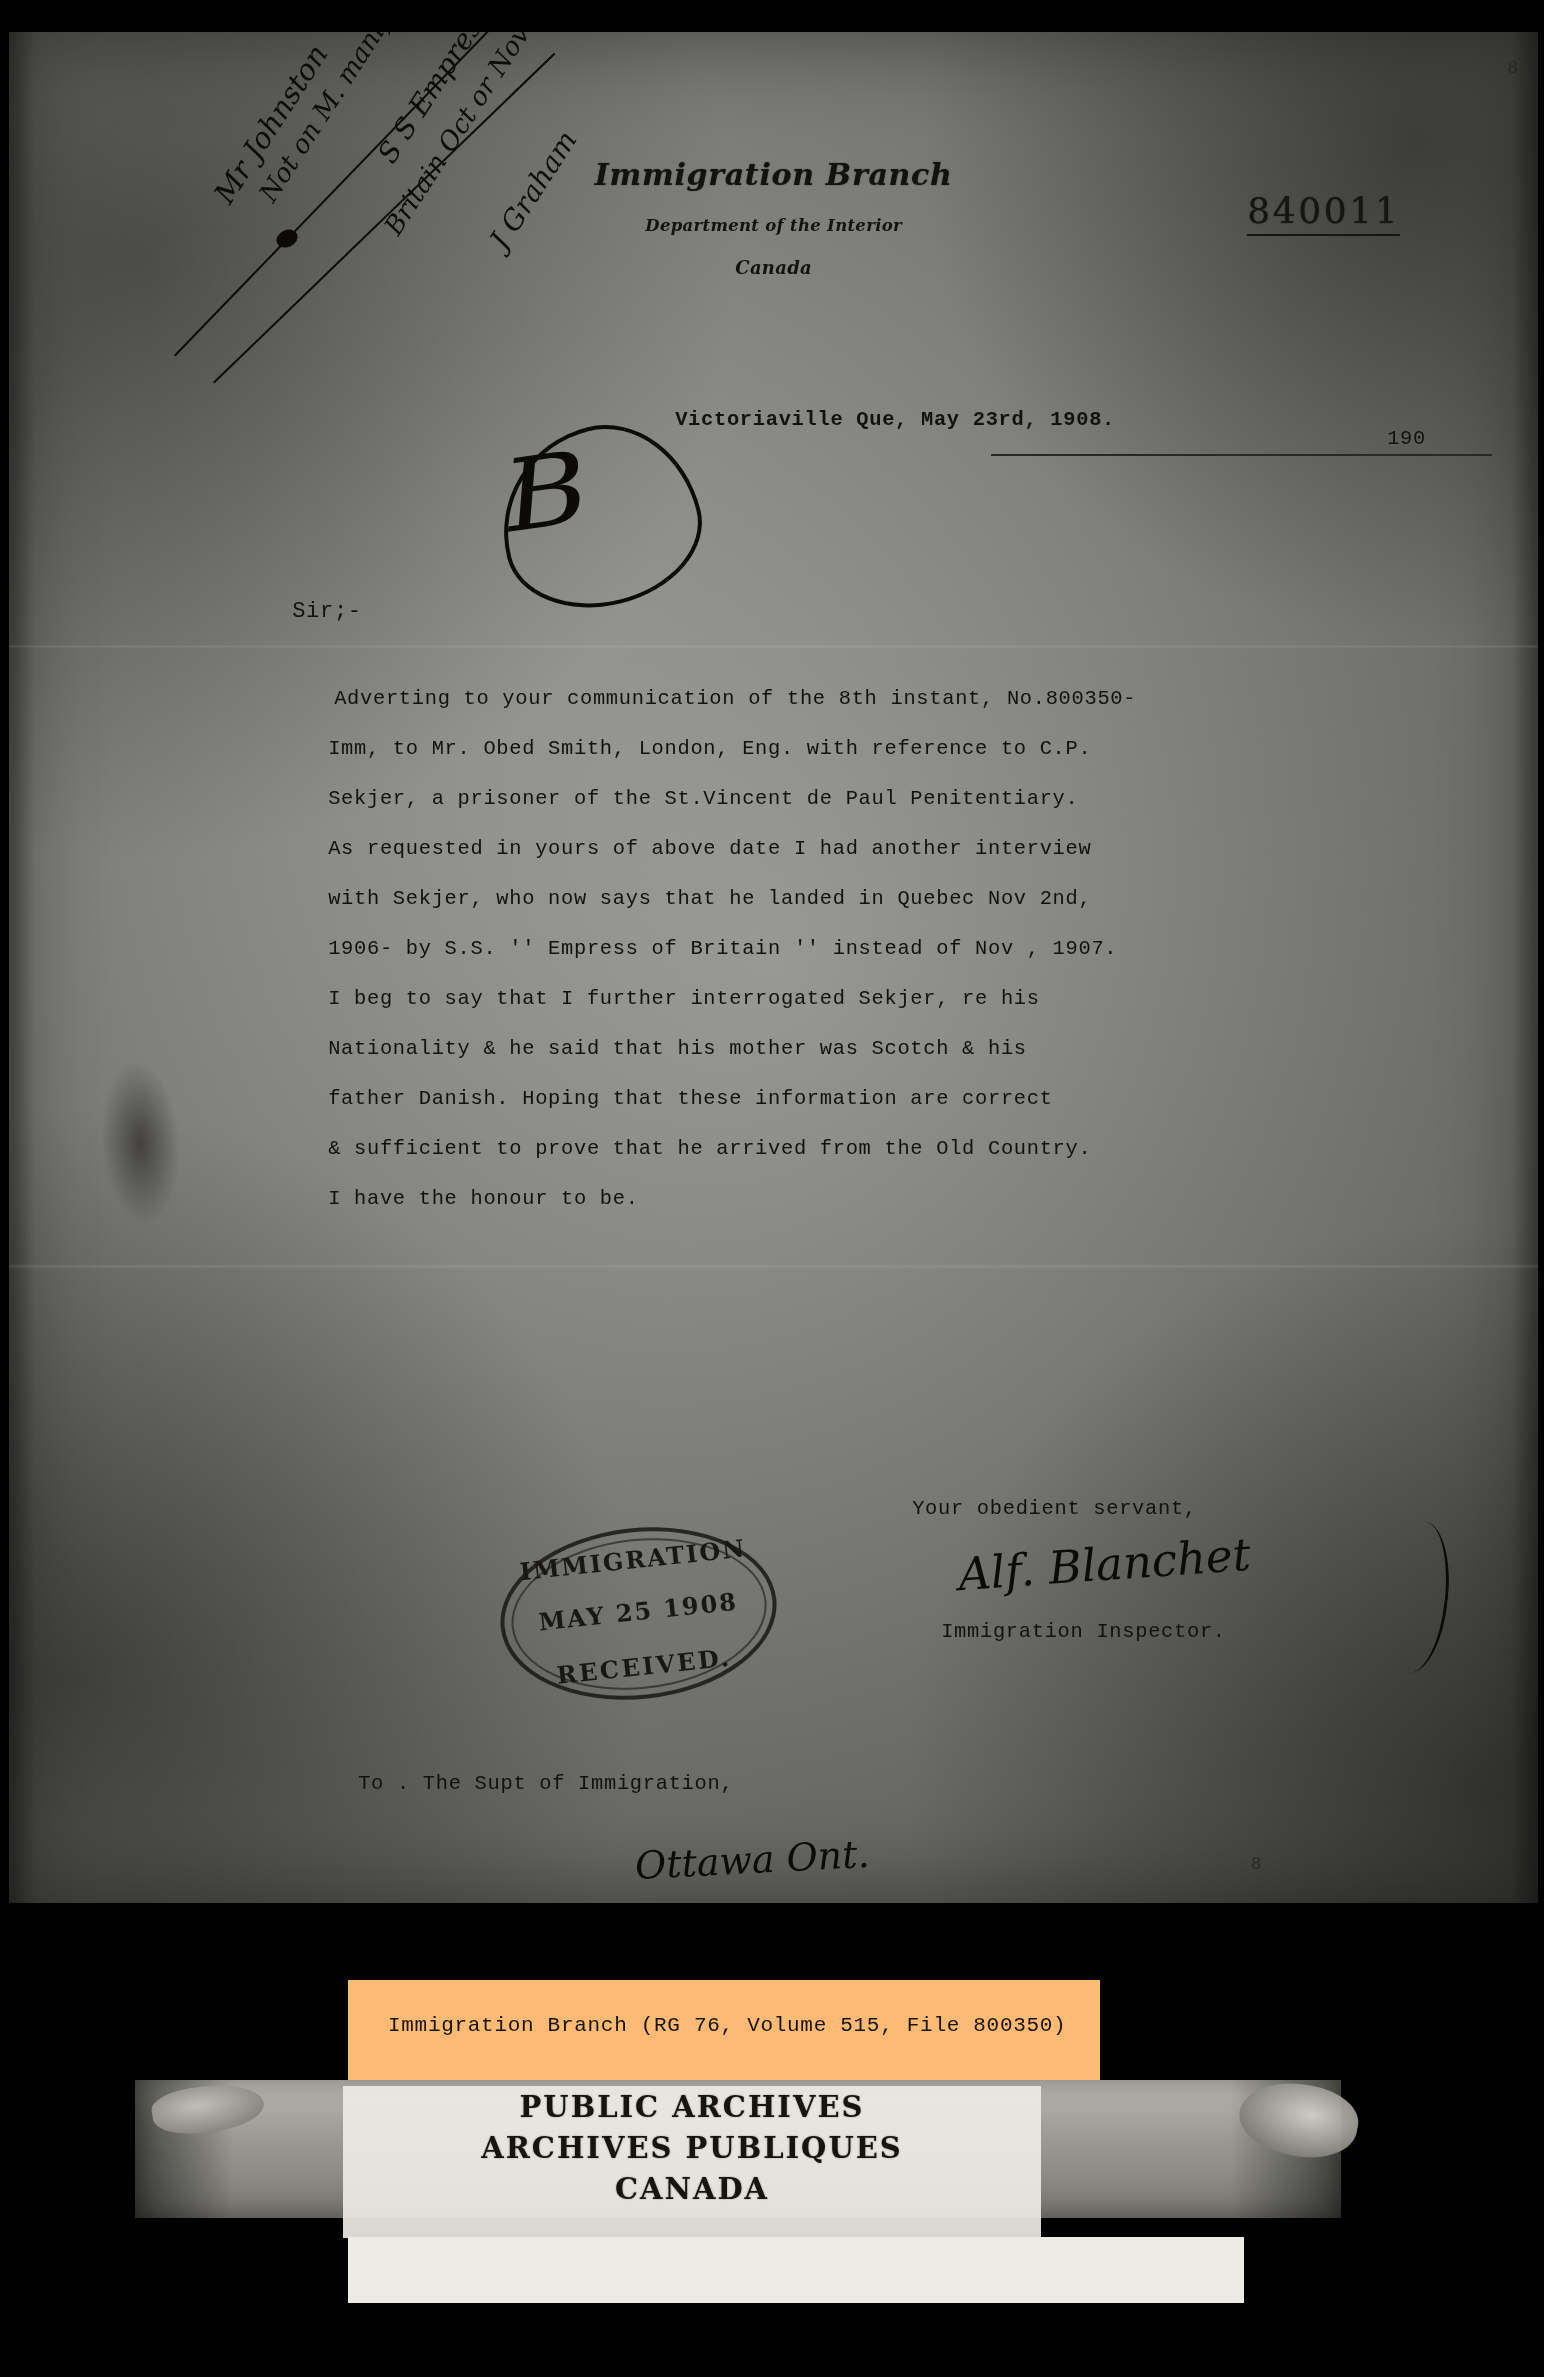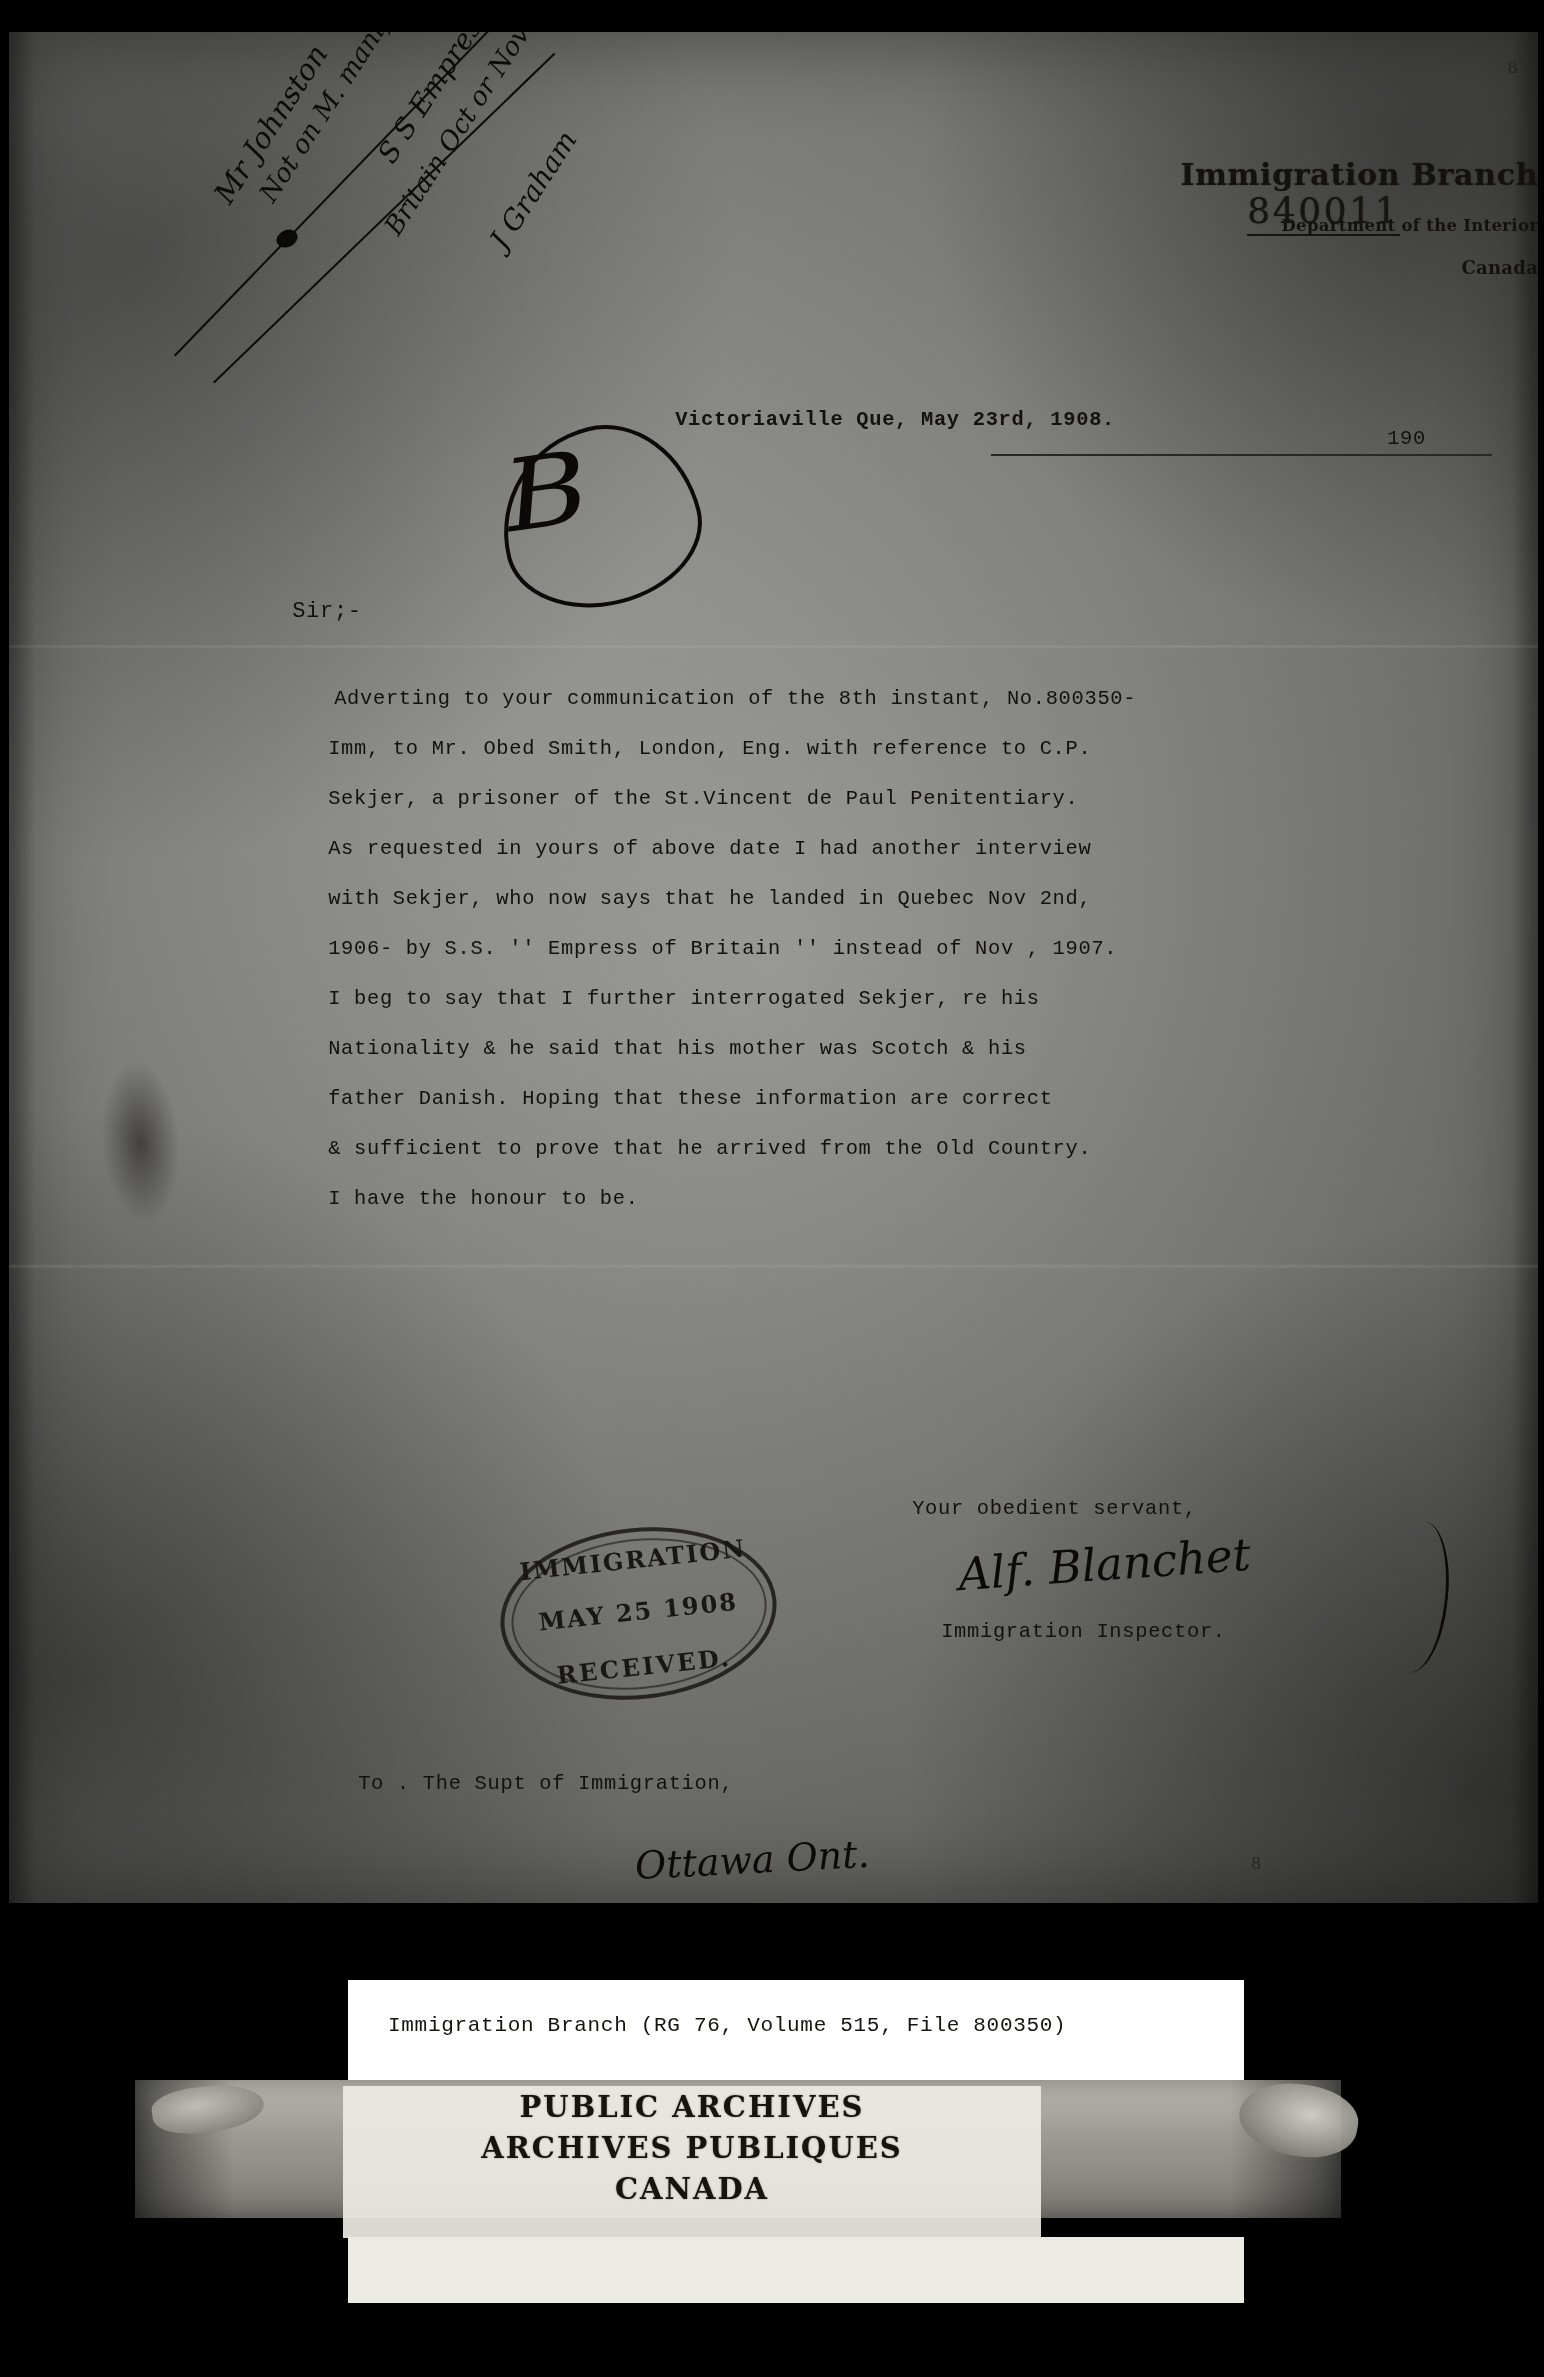--- a/index.html
+++ b/index.html
@@ -54,22 +54,23 @@
   }
 
   .doc-layer { position: absolute; inset: 0; z-index: 3; }
 
   
   #letterhead {
     position: absolute;
     left: 0;
     right: 0;
     top: 125px;
-    text-align: right;
+    text-align: center;
     color: #14120f;
+    font-style: italic;
   }
   #org-name {
     font-family: "DejaVu Serif", serif;
     font-weight: bold;
     font-size: 30px;
     letter-spacing: 0.7px;
     text-shadow: 0 0 1.3px rgba(0,0,0,0.55);
   }
   #dept-name {
     font-family: "DejaVu Serif", serif;
@@ -385,23 +386,23 @@
     position: absolute;
     left: 0;
     top: 1967px;
     width: 1545px;
     height: 343px;
   }
   #caption-card {
     position: absolute;
     left: 348px;
     top: 13px;
-    width: 896px;
+    width: 752px;
     height: 105px;
-    background: #ffffff;
+    background: #fdba74;
     box-shadow: 0 0 9.2px rgba(0,0,0,0.5);
   }
   #caption-text {
     position: absolute;
     left: 40px;
     top: 34px;
     font-size: 21px;
     letter-spacing: 0.7px;
     color: #16140f;
     white-space: nowrap;

